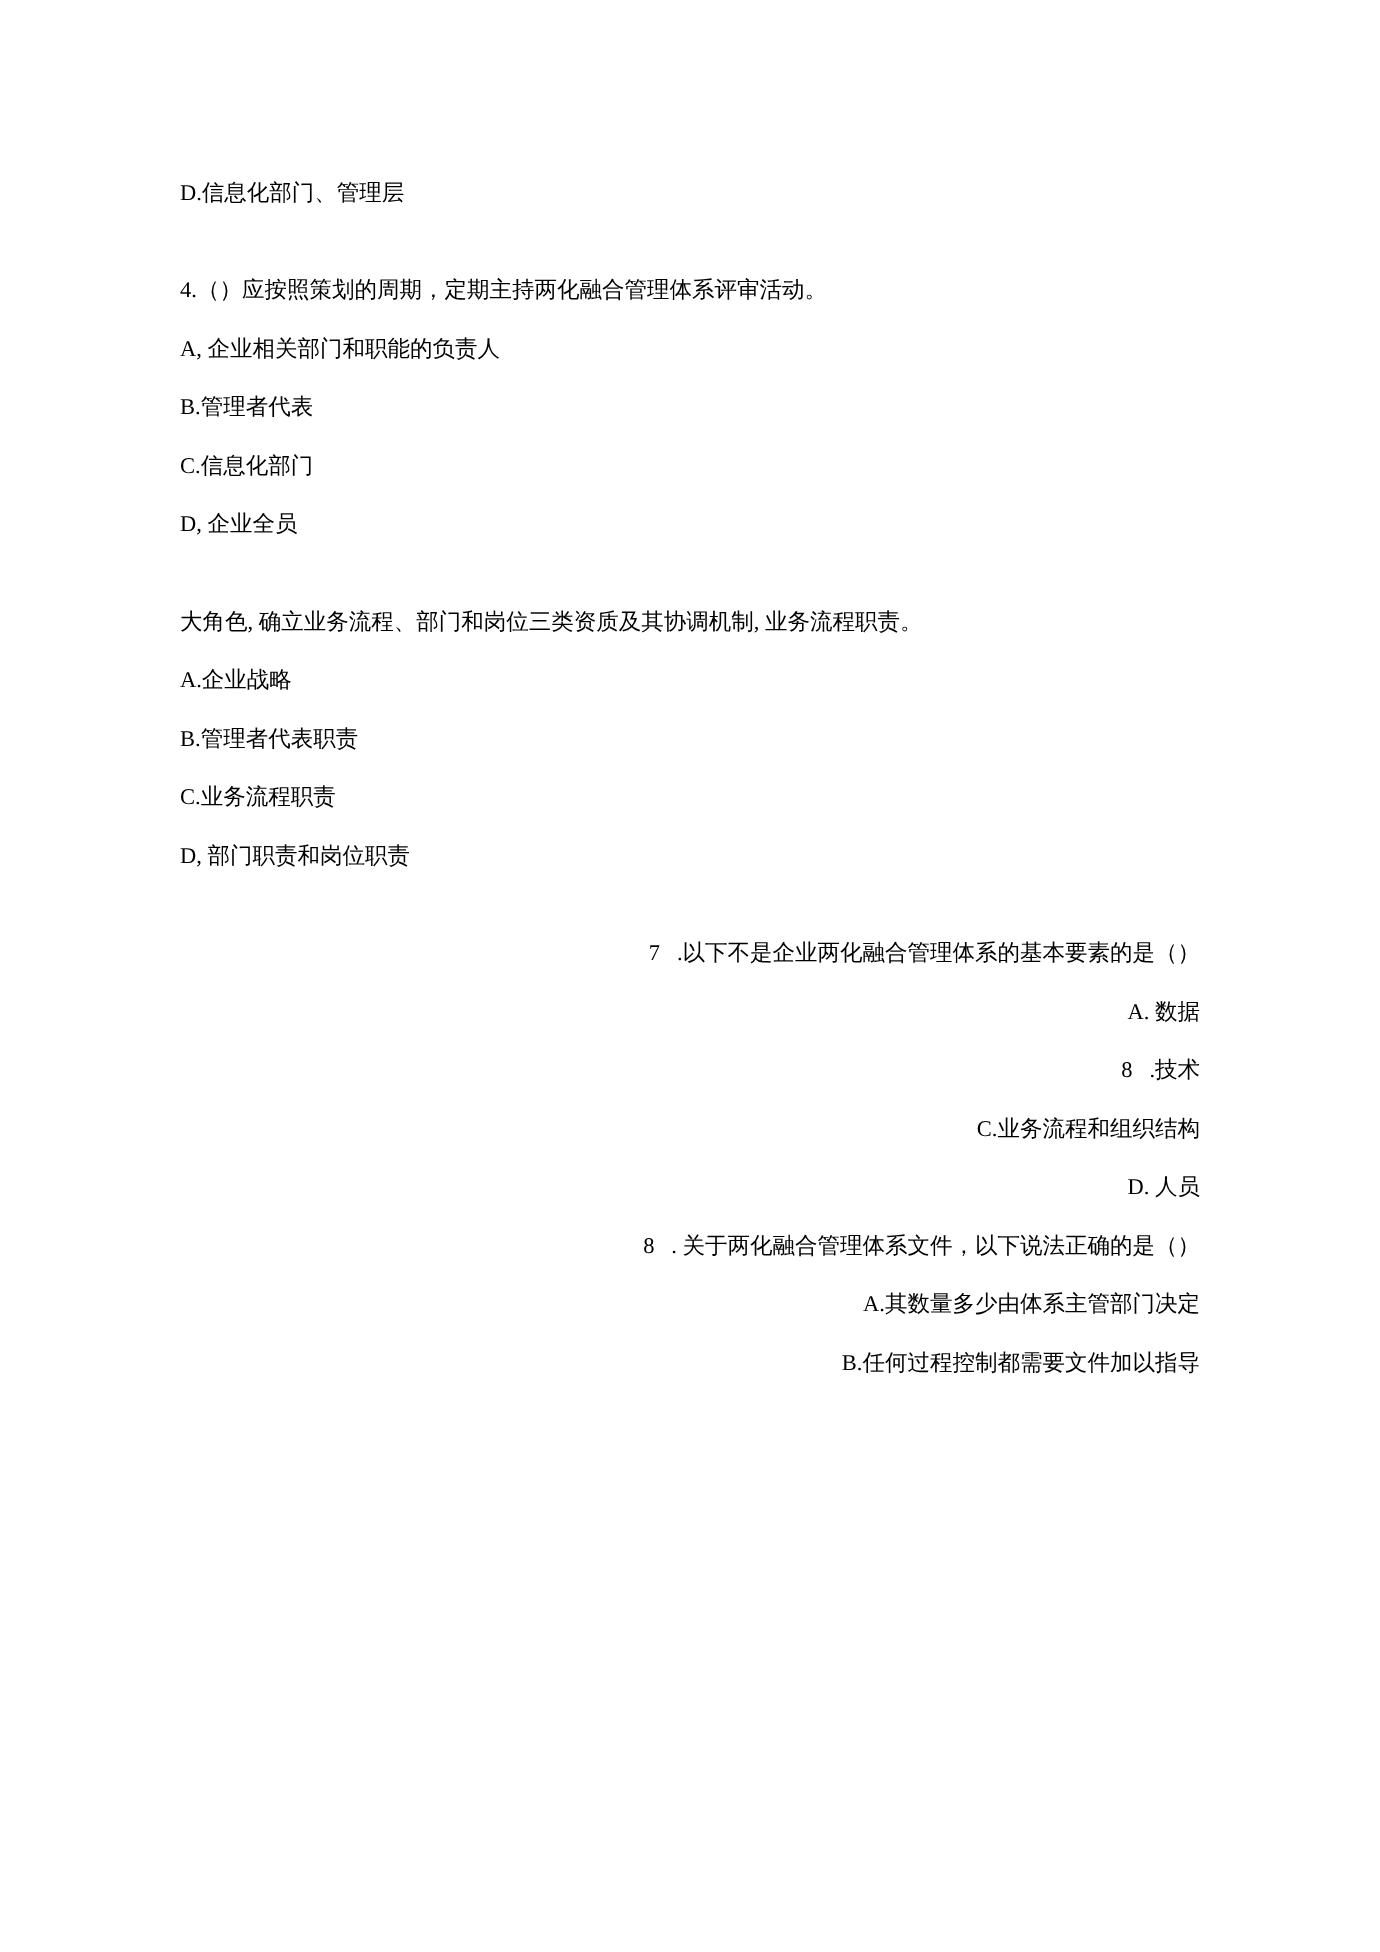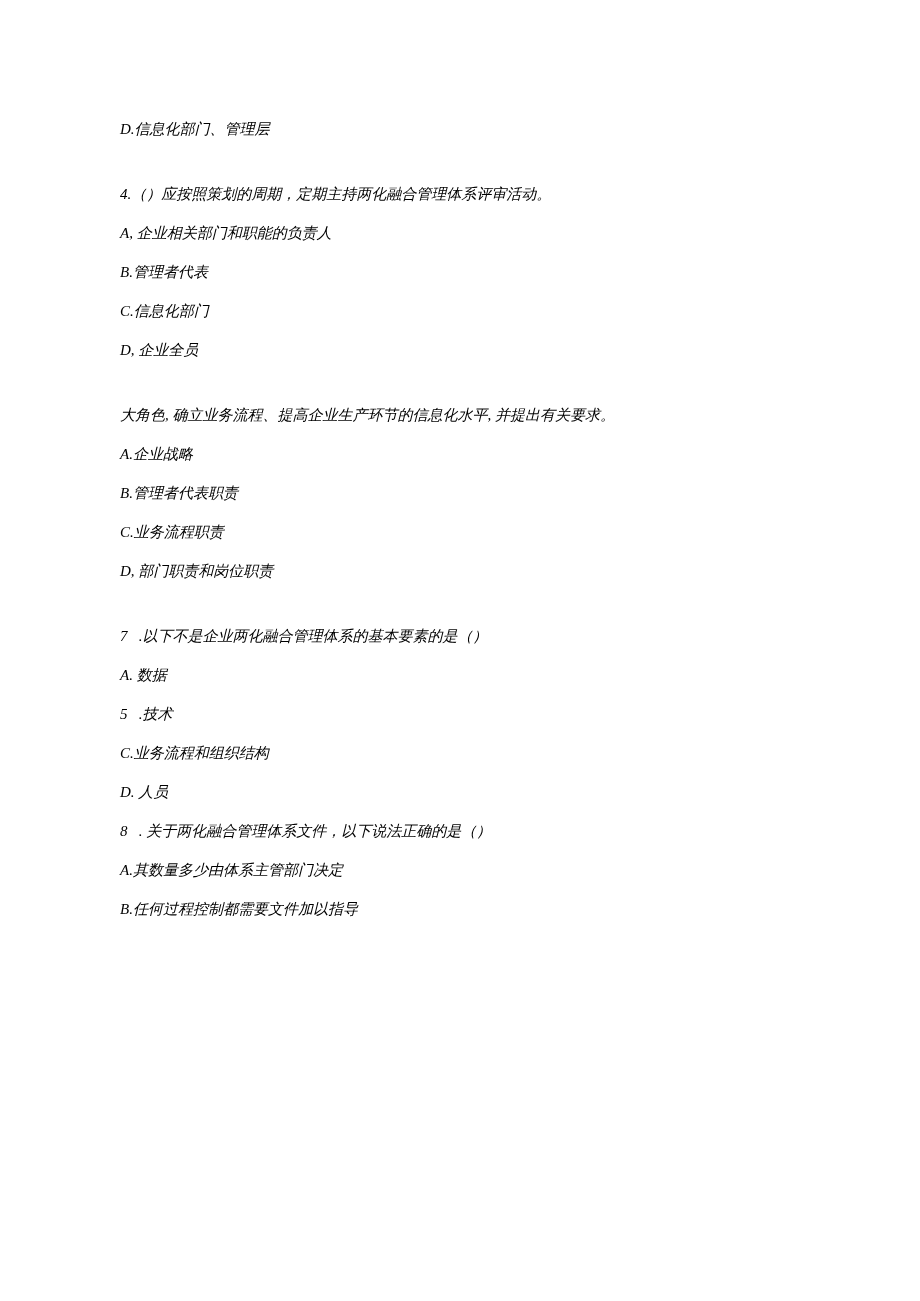--- a/index.html
+++ b/index.html
@@ -16,52 +16,52 @@
   }
   .page {
     padding: 110px 120px 60px 120px;
     line-height: 2.6;
   }
   .line {
     white-space: pre;
   }
   .block {
     margin-bottom: 26px;
-    font-style: italic;
   }
   .block:last-child {
     margin-bottom: 0;
+    text-align: right;
   }
 </style>
 </head>
 <body>
 
 <div class="page">
   <div id="content">
       <div class="block">
         <div class="line">D.信息化部门、管理层</div>
       </div>
       <div class="block">
         <div class="line">4.（）应按照策划的周期，定期主持两化融合管理体系评审活动。</div>
         <div class="line">A, 企业相关部门和职能的负责人</div>
         <div class="line">B.管理者代表</div>
         <div class="line">C.信息化部门</div>
         <div class="line">D, 企业全员</div>
       </div>
       <div class="block">
-        <div class="line">大角色, 确立业务流程、提高企业生产环节的信息化水平, 并提出有关要求。</div>
+        <div class="line">大角色, 确立业务流程、部门和岗位三类资质及其协调机制, 业务流程职责。</div>
         <div class="line">A.企业战略</div>
         <div class="line">B.管理者代表职责</div>
         <div class="line">C.业务流程职责</div>
         <div class="line">D, 部门职责和岗位职责</div>
       </div>
       <div class="block">
         <div class="line">7   .以下不是企业两化融合管理体系的基本要素的是（）</div>
         <div class="line">A. 数据</div>
-        <div class="line">5   .技术</div>
+        <div class="line">8   .技术</div>
         <div class="line">C.业务流程和组织结构</div>
         <div class="line">D. 人员</div>
         <div class="line">8   . 关于两化融合管理体系文件，以下说法正确的是（）</div>
         <div class="line">A.其数量多少由体系主管部门决定</div>
         <div class="line">B.任何过程控制都需要文件加以指导</div>
       </div>
     </div>
 </div>
 
 </body></html>

